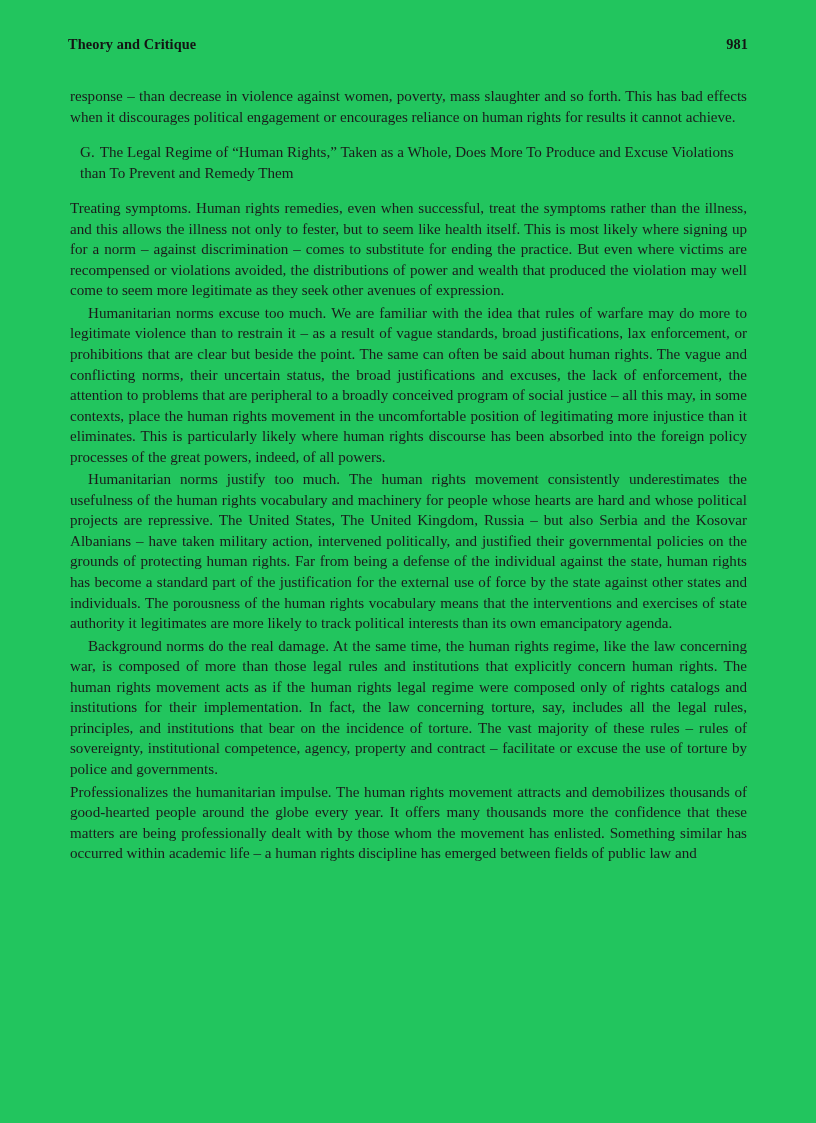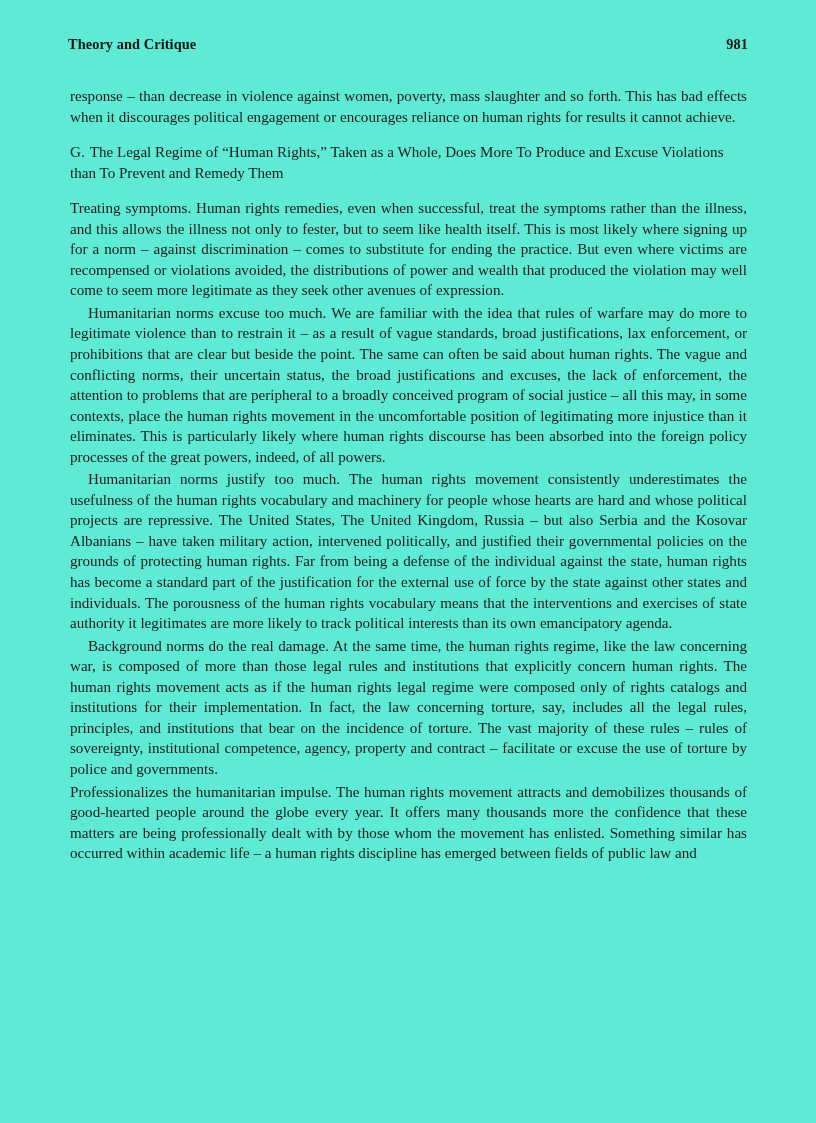--- a/index.html
+++ b/index.html
@@ -64,41 +64,41 @@
   p.para {
     margin: 2px;
     text-indent: 0;
     text-align: justify;
   }
   p.para.indent {
     text-indent: 18px;
   }
 
   h2.section-heading {
-    margin: 2px;
+    margin: 12px;
     font-size: 15.1px;
     line-height: 20.55px;
     font-weight: normal;
     text-align: left;
     color: #1b1b1b;
   }
   h2.section-heading.gap-above {
     margin-top: 15px;
   }
   h2.section-heading.gap-below {
     margin-bottom: 15px;
   }
   .heading-letter {
     margin-right: 5px;
   }
 </style>
 </head>
 <body>
 
-<div class="page" style="background: #5eead4; color: rgb(27, 27, 27);">
+<div class="page" style="background: #22c55e; color: rgb(27, 27, 27);">
 
   <div class="running-head">
     <span class="rh-title">Theory and Critique</span>
     <span class="rh-folio">981</span>
   </div>
 
   <div class="text-column">
 
     <p class="para">response – than decrease in violence against women, poverty, mass slaughter and so forth. This has bad effects when it discourages political engagement or encourages reliance on human rights for results it cannot achieve.</p>
 

